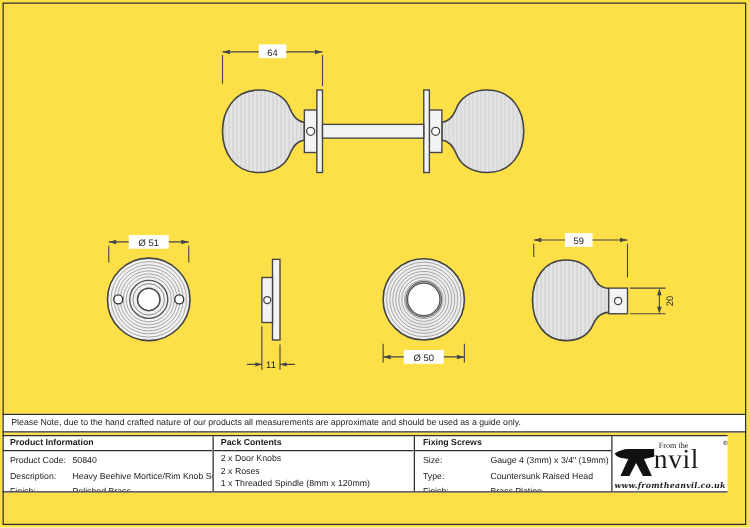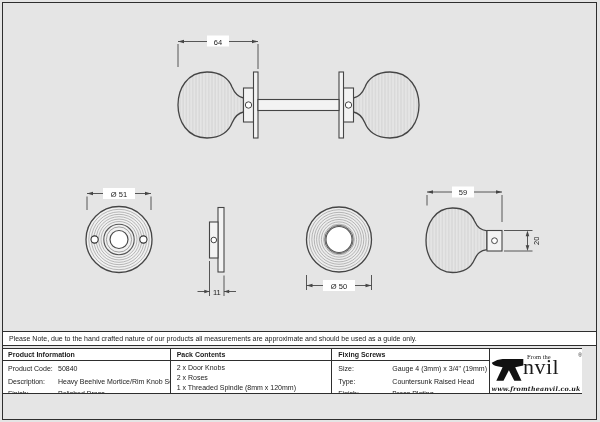--- a/index.html
+++ b/index.html
@@ -1,18 +1,18 @@
 <!DOCTYPE html>
 <html><head>
 <meta charset="utf-8">
 <style>
   * { box-sizing: border-box; margin: 0; padding: 0; }
   html,body { width:600px; height:422px; background:#fff; overflow:hidden;
     font-family:"Liberation Sans", sans-serif; color:#1b1b1b; }
-  .page { position:relative; width:600px; height:422px; background:#e5e5e5; }
+  .page { position:relative; width:600px; height:422px; background:#fde047; }
   .frame { position:absolute; left:2px; top:2px; right:3px; bottom:2px;
     border:1.4px solid #2e2e2e; pointer-events:none; }
   .drawings { position:absolute; left:0; top:0; }
   svg text { font-family:"Liberation Sans", sans-serif; font-size:7.5px; fill:#1b1b1b; }
 
   .notebar { position:absolute; left:2px; right:3px; top:331px; height:15px;
     border-top:1.3px solid #2e2e2e; border-bottom:1.3px solid #2e2e2e;
     display:flex; align-items:center; padding-left:7px; font-size:7px; background:#fff; }
 
   .spec { position:absolute; left:2px; right:18px; top:348px; height:46px;

